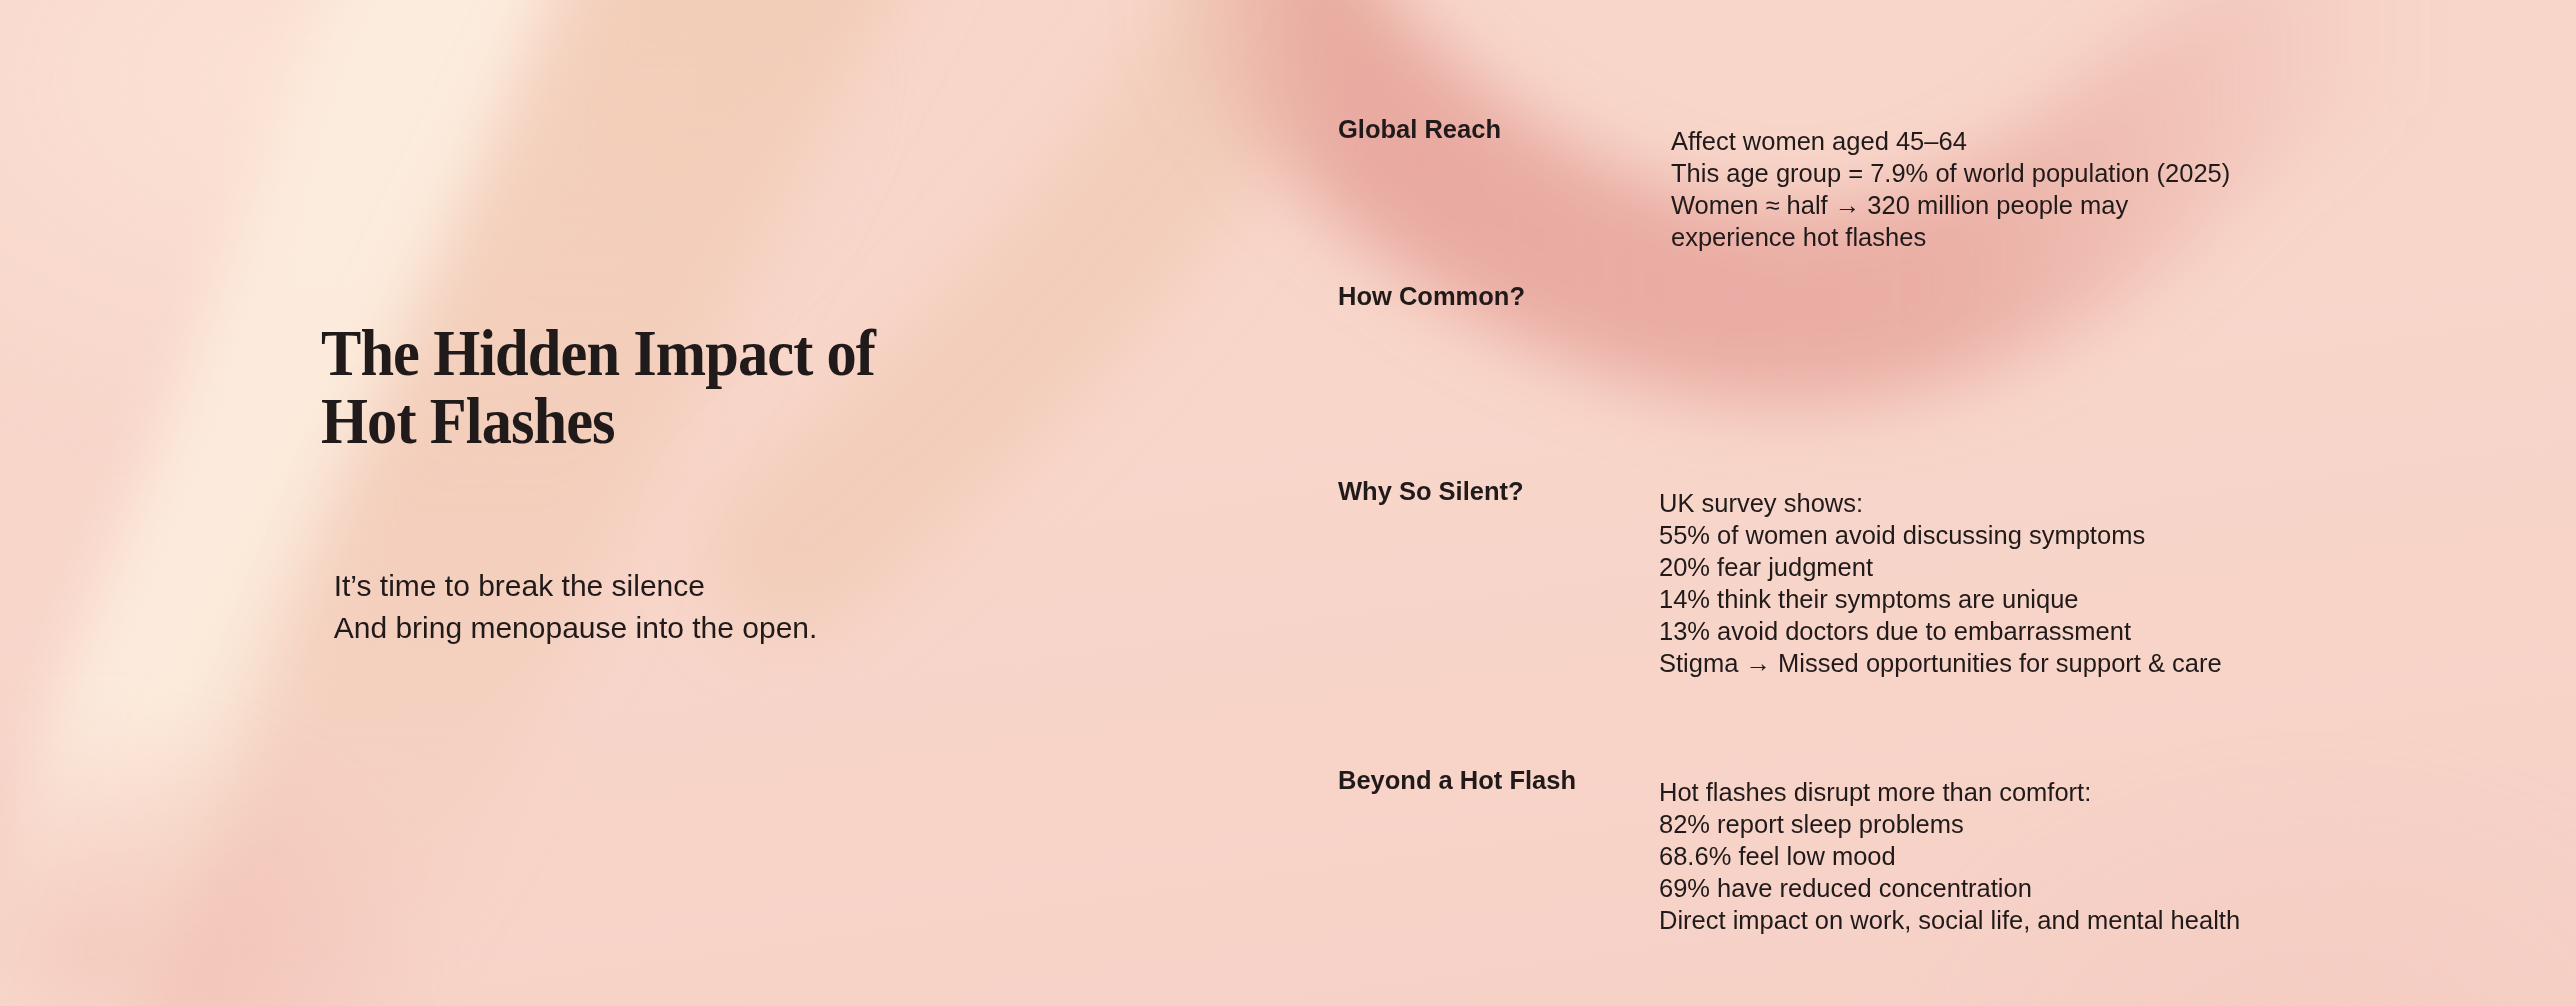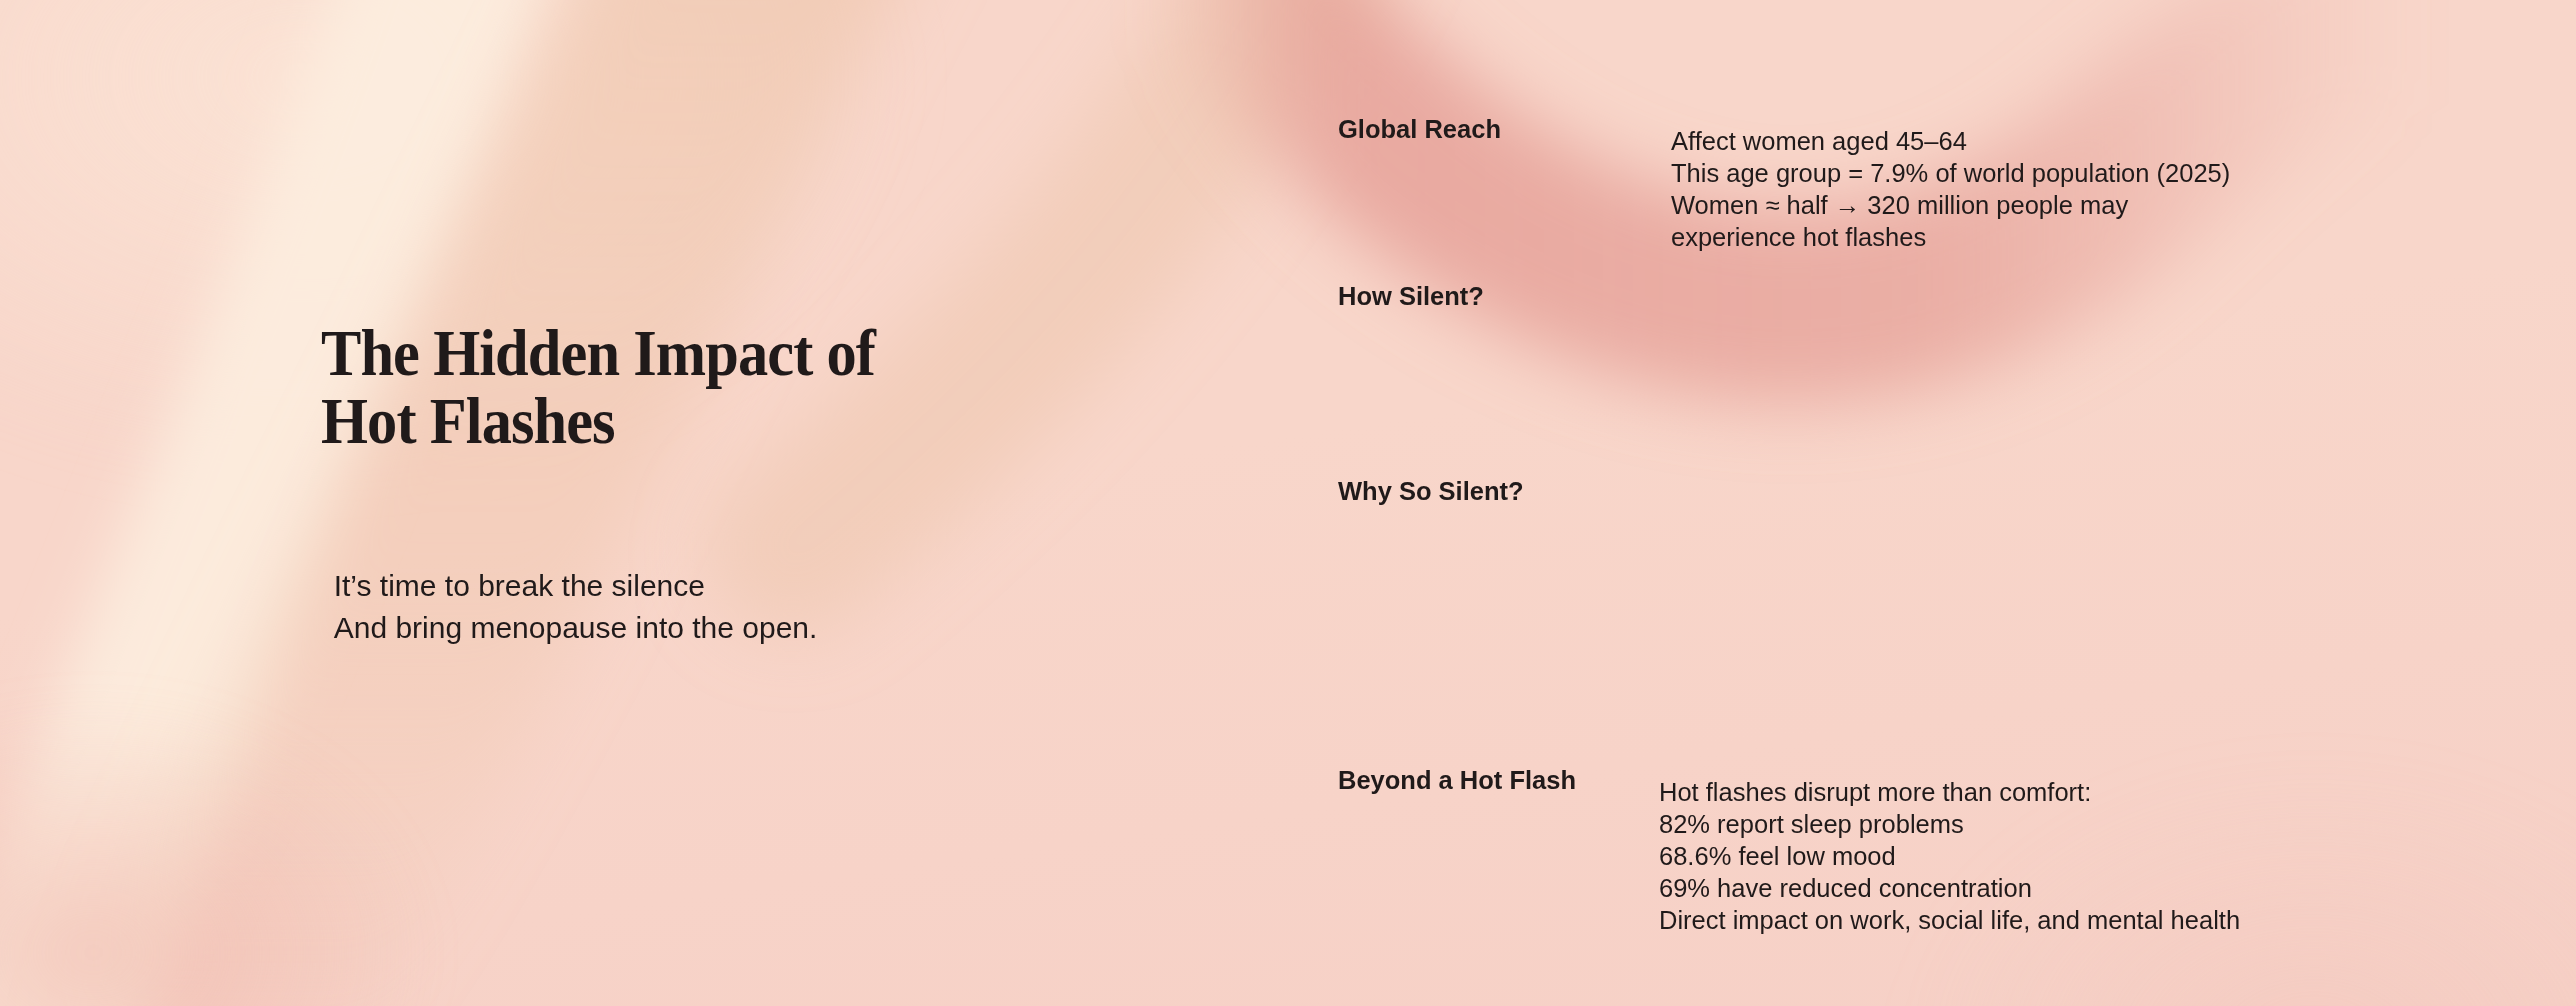--- a/index.html
+++ b/index.html
@@ -164,25 +164,31 @@
 
     <section class="section section-1">
       <h2 class="section-heading">Global Reach</h2>
       <p class="section-body">Affect women aged 45–64
 This age group = 7.9% of world population (2025)
 Women ≈ half → 320 million people may
 experience hot flashes</p>
     </section>
 
     <section class="section section-2">
-      <h2 class="section-heading">How Silent?</h2>
+      <h2 class="section-heading">How Common?</h2>
     </section>
 
     <section class="section section-3">
       <h2 class="section-heading">Why So Silent?</h2>
+      <p class="section-body">UK survey shows:
+55% of women avoid discussing symptoms
+20% fear judgment
+14% think their symptoms are unique
+13% avoid doctors due to embarrassment
+Stigma → Missed opportunities for support &amp; care</p>
     </section>
 
     <section class="section section-4">
       <h2 class="section-heading">Beyond a Hot Flash</h2>
       <p class="section-body">Hot flashes disrupt more than comfort:
 82% report sleep problems
 68.6% feel low mood
 69% have reduced concentration
 Direct impact on work, social life, and mental health</p>
     </section>

